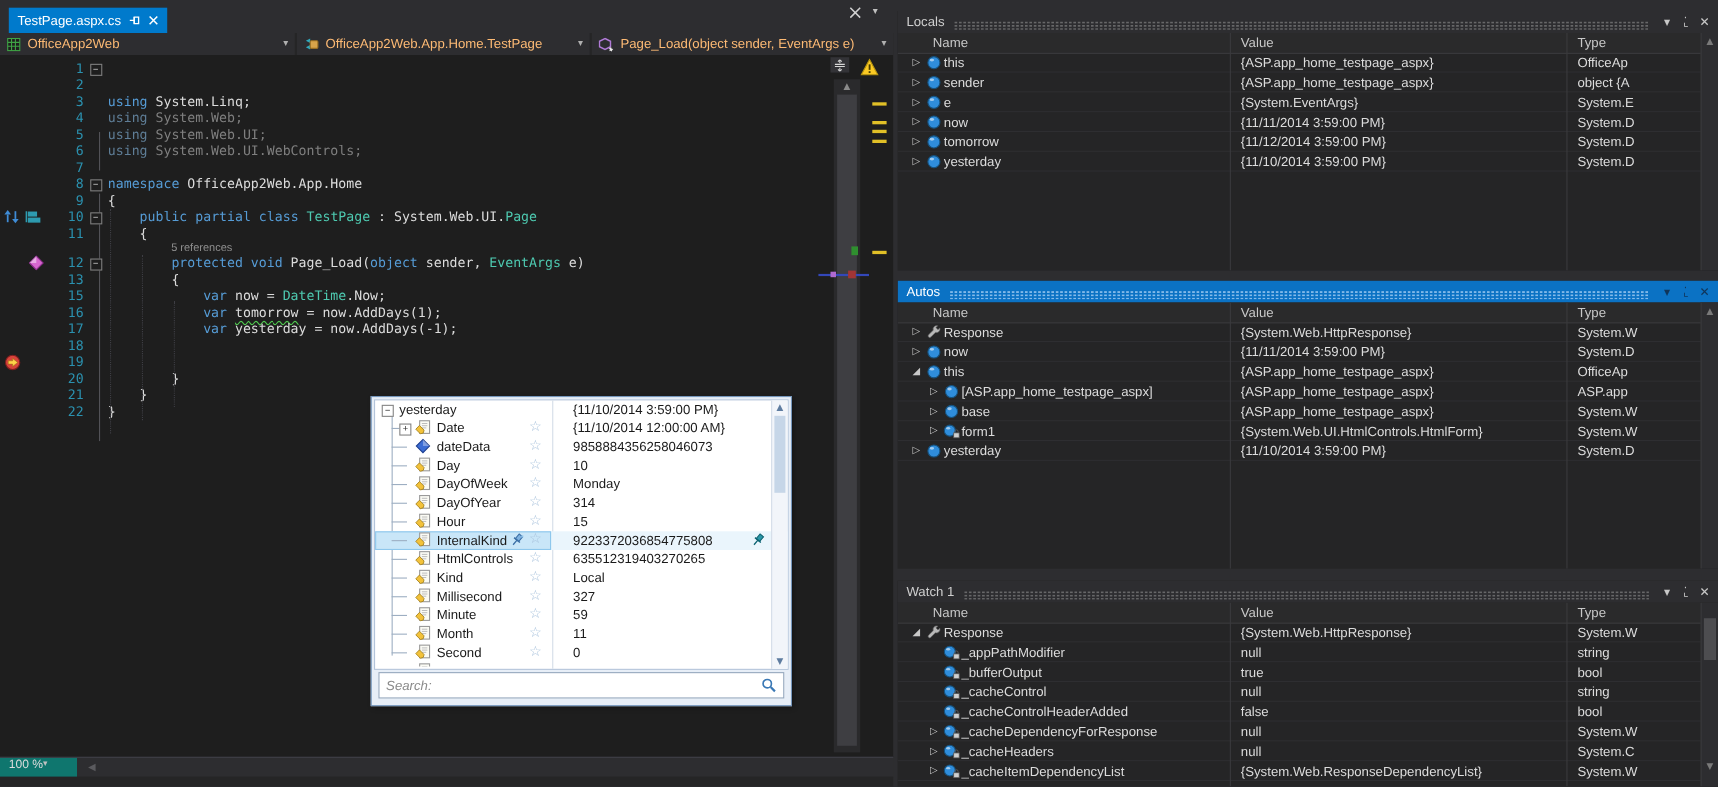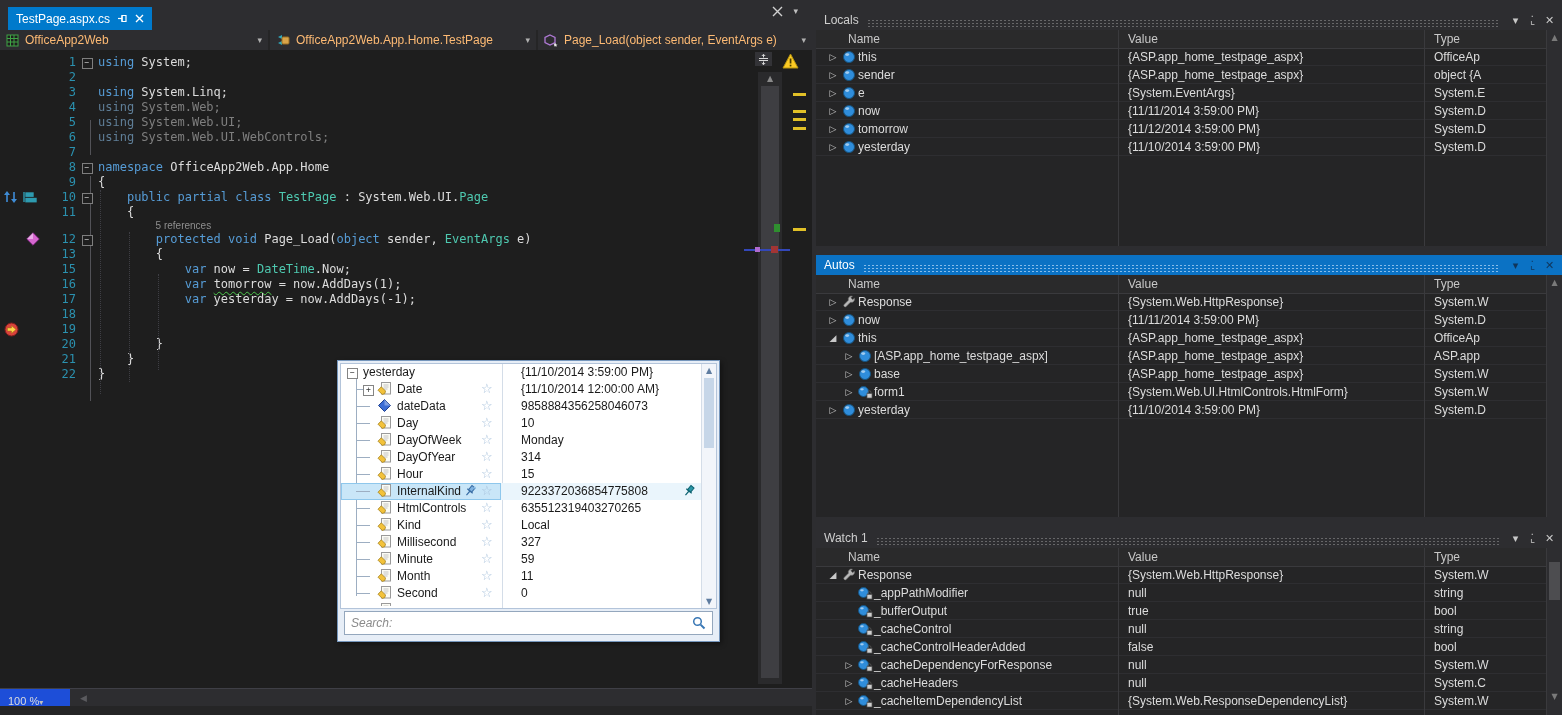--- a/index.html
+++ b/index.html
@@ -40,21 +40,21 @@
   #ewarn{position:absolute;right:13px;top:3px}
   #etrack{position:absolute;right:30px;top:22px;width:24px;bottom:4px;background:#2a2a2c}
   #ethumb{position:absolute;left:3px;right:3px;top:14px;bottom:6px;background:#3e3e42}
   .eup{position:absolute;left:0;right:0;top:2px;text-align:center;color:#8a8a8a;font-size:8px;font-family:"DejaVu Sans",sans-serif}
   .mark{position:absolute;width:13px;height:3px;background:#e1c027;right:6px}
   .markg{position:absolute;width:6px;height:8px;background:#2f8f2f}
   .markline{position:absolute;height:2px;background:#3347b9}
   .markr{position:absolute;width:7px;height:7px;background:#a23535}
   .markp{position:absolute;width:5px;height:5px;background:#b06ad0}
   #bbar{position:absolute;left:0;top:688px;width:812px;height:18px;background:#2d2d30;border-top:1px solid #3f3f46;display:flex;align-items:center}
-  #zoombox{width:62px;height:18px;background:#1d4ed8;display:flex;align-items:flex-end;padding-left:8px;font-size:11px}
+  #zoombox{width:62px;height:18px;background:#0f766e;display:flex;align-items:flex-start;padding-left:8px;font-size:11px}
   #zoombox .car{color:#c0c0c0;font-size:8px;font-family:"DejaVu Sans",sans-serif}
   #hleft{margin-left:10px;color:#5a5a5e;font-size:9px;font-family:"DejaVu Sans",sans-serif}
   #strip{position:absolute;left:0;top:706px;width:812px;height:9px;background:#252526}
   
   #panels{position:absolute;left:816px;top:0;width:746px;height:715px}
   .panel{position:absolute;left:0;width:746px;background:#252526;overflow:hidden}
   .ptitle{height:20px;display:flex;align-items:center;padding:0 4px 0 8px;color:#cfcfcf;background:#2d2d30;font-size:12px}
   .panel.focus .ptitle{background:#0b72c4;color:#fff}
   .pdots{flex:1;height:8px;margin:5px 8px 0;
          background-image:radial-gradient(rgba(160,160,160,.5) 1px,transparent 1.2px);background-size:4px 3px}
@@ -165,21 +165,21 @@
             <path d="M11.5 9 l.6 1.4 1.4.2-1 1-.2 1.4-1.1-.9-1.3.4.5-1.4-.8-1.2z" fill="#e8e8e8"></path>
           </svg>
       </span>
       <span class="lbl">Page_Load(object sender, EventArgs e)</span>
       <span class="car">▾</span>
     </div>
   </div>
 
   <div id="ebody">
     <div id="codelines">
-        <div class="cline"><span class="gm"></span><span class="ln">1</span><span class="fm"><span class="fbox">−</span></span><span class="ct"><span class="k">using</span><span class="p"> System;</span></span></div>
+        <div class="cline"><span class="gm"></span><span class="ln">1</span><span class="fm"><span class="fbox">−</span></span></div>
         <div class="cline"><span class="gm"></span><span class="ln">2</span><span class="fm"></span></div>
         <div class="cline"><span class="gm"></span><span class="ln">3</span><span class="fm"></span><span class="ct"><span class="k">using</span><span class="p"> System.Linq;</span></span></div>
         <div class="cline"><span class="gm"></span><span class="ln">4</span><span class="fm"></span><span class="ct"><span class="dk">using</span><span class="d"> System.Web;</span></span></div>
         <div class="cline"><span class="gm"></span><span class="ln">5</span><span class="fm"></span><span class="ct"><span class="dk">using</span><span class="d"> System.Web.UI;</span></span></div>
         <div class="cline"><span class="gm"></span><span class="ln">6</span><span class="fm"></span><span class="ct"><span class="dk">using</span><span class="d"> System.Web.UI.WebControls;</span></span></div>
         <div class="cline"><span class="gm"></span><span class="ln">7</span><span class="fm"></span><span class="ct"></span></div>
         <div class="cline"><span class="gm"></span><span class="ln">8</span><span class="fm"><span class="fbox">−</span></span><span class="ct"><span class="k">namespace</span><span class="p"> OfficeApp2Web.App.Home</span></span></div>
         <div class="cline"><span class="gm"></span><span class="ln">9</span><span class="fm"></span><span class="ct"><span class="p">{</span></span></div>
         <div class="cline"><span class="gm"><span style="position: absolute; top: 0px; left: 2px;"><svg width="38" height="14" viewBox="0 0 38 14">
                 <g fill="#3f8cd6">

